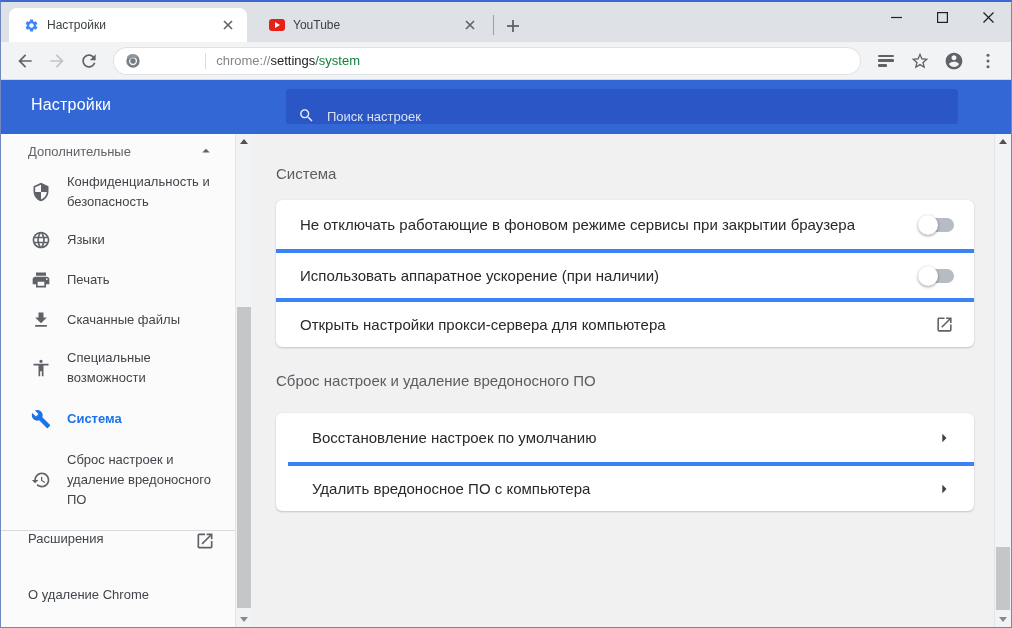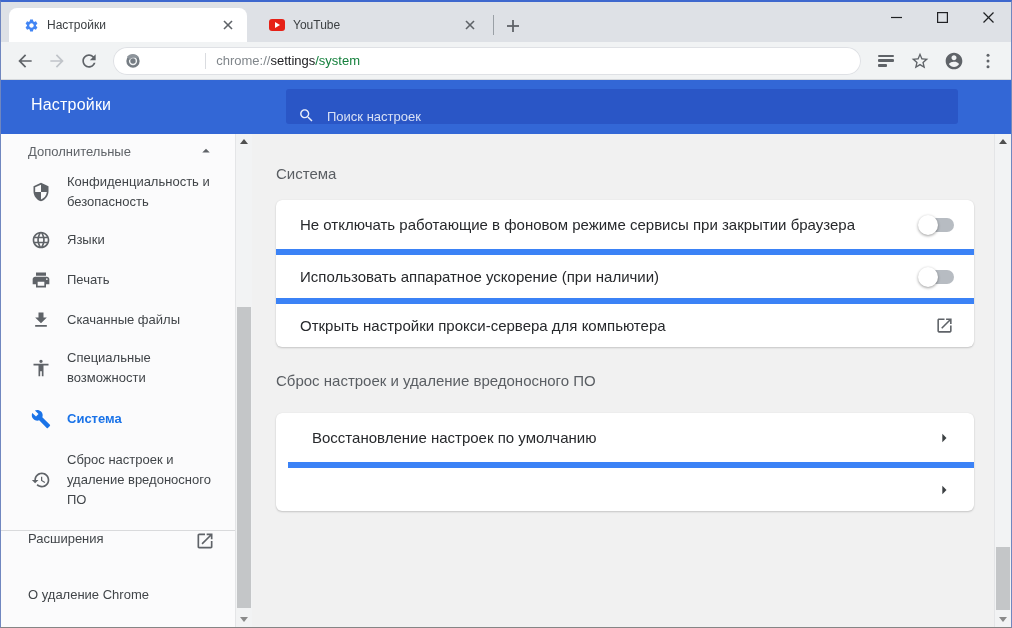--- a/index.html
+++ b/index.html
@@ -110,21 +110,21 @@
   .sb-thumb.main { top:413px; height:63px; }
 
   
   .content { flex:1; background:#f1f1f1; padding:0 20px 0 24px; overflow:hidden; }
   .section-title { font-size:15px; color:#5a5e63; margin-top:26px; height:28px; line-height:28px; }
   .section-title.second { margin-top:20px; }
   .card { background:#fff; border-radius:6px; margin-top:12px;
     box-shadow:0 1px 2px rgba(0,0,0,.18), 0 0 1px rgba(0,0,0,.1); }
   .card.second { margin-top:18px;padding-left:12px; }
   .row { height:49px; display:flex; align-items:center; padding:0 20px 0 24px; font-size:15px; color:#27292c; }
-  .row + .row { border-top:6px solid #3b82f6; }
+  .row + .row { border-top:4px solid #3b82f6; }
   .row .control { margin-left:auto; flex:none; display:flex; align-items:center; }
 
   .toggle { width:35px; height:14px; border-radius:8px; background:#b7bcc2; position:relative; }
   .toggle .knob { position:absolute; left:-1px; top:-3px; width:20px; height:20px; border-radius:50%;
     background:#fff; box-shadow:0 1px 3px rgba(0,0,0,.4); }
 
   .launch-ic svg { width:19px; height:19px; fill:#5f6368; }
   .arrow-ic svg { width:20px; height:20px; fill:#3c4043; }
 </style>
 </head>
@@ -388,20 +388,21 @@
       <div class="card second">
         <div class="row">
           <span>Восстановление настроек по умолчанию</span>
           <span class="control arrow-ic">
             <svg viewBox="0 0 24 24">
                 <path d="M10 17l5-5-5-5v10z"></path>
               </svg>
           </span>
         </div>
         <div class="row">
+          <span>Удалить вредоносное ПО с компьютера</span>
           <span class="control arrow-ic">
             <svg viewBox="0 0 24 24">
                 <path d="M10 17l5-5-5-5v10z"></path>
               </svg>
           </span>
         </div>
       </div>
 
     </div>
 

